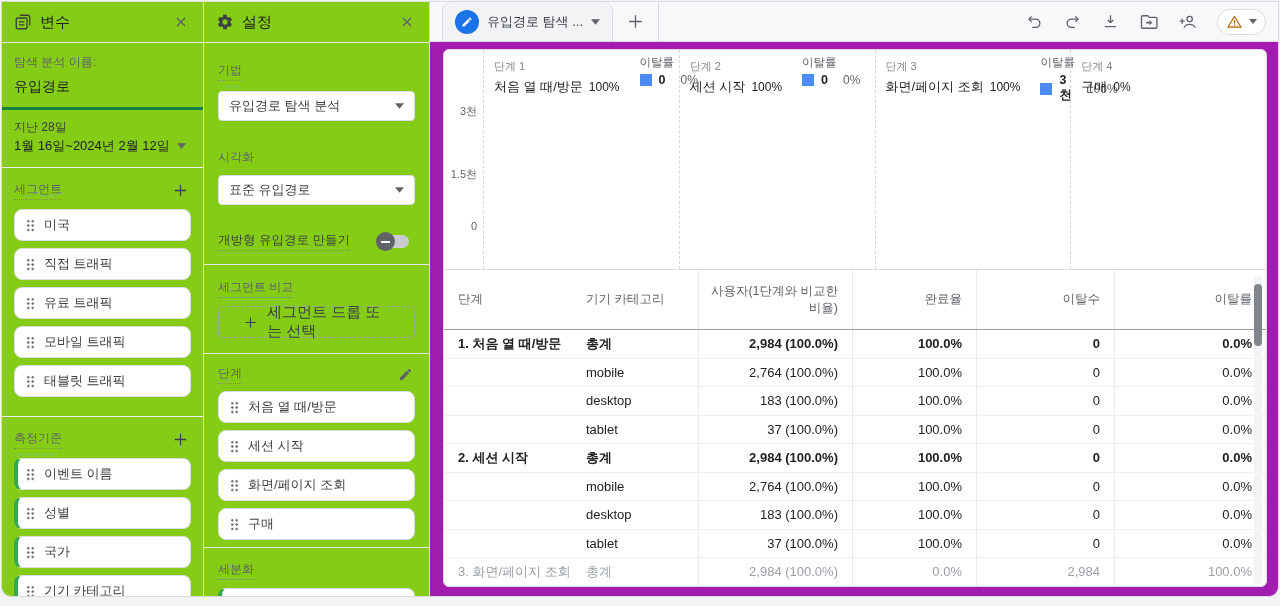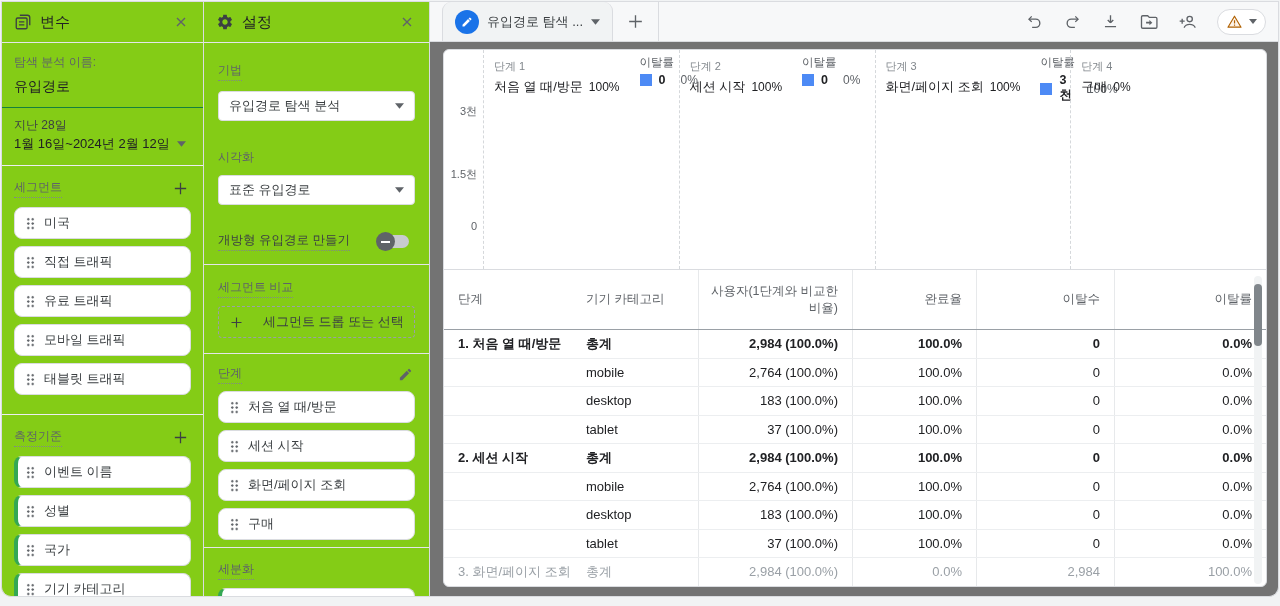--- a/index.html
+++ b/index.html
@@ -16,40 +16,40 @@
   .p-head .hicon{color:#3c4043;margin-right:8px}
   .p-title{font-size:15px;color:#202124;flex:1}
   .icon-btn{background:none;border:none;cursor:pointer;color:#5f6368;display:flex;align-items:center;justify-content:center;padding:2px}
   .lbl-sm{font-size:12px;color:#5f6368;line-height:1.25}
   .lbl-dotted{display:inline-block;font-size:12px;color:#5f6368;border-bottom:1px dotted #80868b;padding-bottom:1px}
   .sec-head{display:flex;align-items:center;justify-content:space-between;margin-bottom:8px}
   .chip{height:32px;border:1px solid #dadce0;border-radius:8px;background:#fff;display:flex;align-items:center;padding:0 8px;margin-bottom:7px;cursor:grab}
   .chip-label{font-size:13px;color:#3c4043;white-space:nowrap;overflow:hidden}
   .drag{width:9px;height:13px;flex:none;margin:0 9px 0 3px;background-image:radial-gradient(circle,#5f6368 1.1px,transparent 1.3px);background-size:4.5px 4.4px}
   .chip.dim{border-left:4px solid #34a853;padding-left:5px}
-  .vp-name{padding:12px 12px 11px;border-bottom:1px solid #15803d}
+  .vp-name{padding:12px 12px 11px;border-bottom:3px solid #15803d}
   .name-val{font-size:14px;color:#202124;margin-top:8px}
   .vp-date{padding:10px 12px 12px;border-bottom:1px solid #eceef0;cursor:pointer}
   .date-row{display:flex;align-items:center;gap:7px;font-size:13px;color:#202124;margin-top:2px}
   .sec{padding:12px 12px 6px}
   .sec.bordered{border-top:1px solid #eceef0;margin-top:6px}
 
   
   .set-body{padding:0 14px}
   .select{height:30px;border:1px solid #dadce0;border-radius:4px;background:#fff;display:flex;align-items:center;justify-content:space-between;padding:0 10px;font-size:13px;color:#3c4043;cursor:pointer}
   .hr-full{height:1px;background:#e4e6e8;margin:0 -14px}
   .toggle-row{display:flex;align-items:center;justify-content:space-between}
   .toggle{position:relative;width:30px;height:13px;border-radius:7px;background:#c8cbcf;margin-right:6px;cursor:pointer}
   .toggle-thumb{position:absolute;left:-3px;top:-3px;width:19px;height:19px;border-radius:50%;background:#5f6368;display:flex;align-items:center;justify-content:center}
   .toggle-thumb .minus{width:9px;height:2px;background:#fff}
-  .drop-dash{border:1px dashed #9aa0a6;border-radius:4px;height:32px;display:flex;align-items:center;gap:19px;padding:0 10px;font-size:13px;color:#3c4043;cursor:pointer}
+  .drop-dash{border:1px dashed #9aa0a6;border-radius:4px;height:32px;display:flex;align-items:center;gap:9px;padding:0 24px;font-size:15px;color:#3c4043;cursor:pointer}
   .row-between{display:flex;align-items:center;justify-content:space-between}
 
   
-  .main{position:absolute;left:430px;top:1px;width:849px;height:596px;background:#737373;border:1px solid #dadce0;border-left:none;border-radius:0 0 10px 0;overflow:hidden}
+  .main{position:absolute;left:430px;top:1px;width:849px;height:596px;background:#a21caf;border:1px solid #dadce0;border-left:none;border-radius:0 0 10px 0;overflow:hidden}
   .tabstrip{height:40px;background:#f7f8f9;border-bottom:1px solid #dadce0;display:flex;align-items:center}
   .tab{margin-left:12px;height:39px;background:#f1f3f4;border-left:1px solid #dadce0;border-right:1px solid #dadce0;border-radius:9px 9px 0 0;display:flex;align-items:center;gap:8px;padding:0 12px;cursor:pointer}
   .tab-pencil{width:24px;height:24px;border-radius:50%;background:#1a73e8;display:flex;align-items:center;justify-content:center;flex:none}
   .tab-label{font-size:13px;color:#3c4043;white-space:nowrap}
   .tab-add{width:46px;height:39px;border-right:1px solid #dadce0;display:flex;align-items:center;justify-content:center;color:#5f6368;cursor:pointer}
   .toolbar{margin-left:auto;display:flex;align-items:center;gap:19px;padding-right:12px}
   .tb{color:#5f6368;cursor:pointer}
   .warn-pill{display:flex;align-items:center;gap:6px;height:26px;padding:0 8px;border:1px solid #dadce0;border-radius:14px;background:#fff;cursor:pointer}
 
   .content-card{position:absolute;left:13px;top:47px;width:824px;height:538px;background:#fff;border:1px solid #dadce0;border-radius:6px;overflow:hidden}

